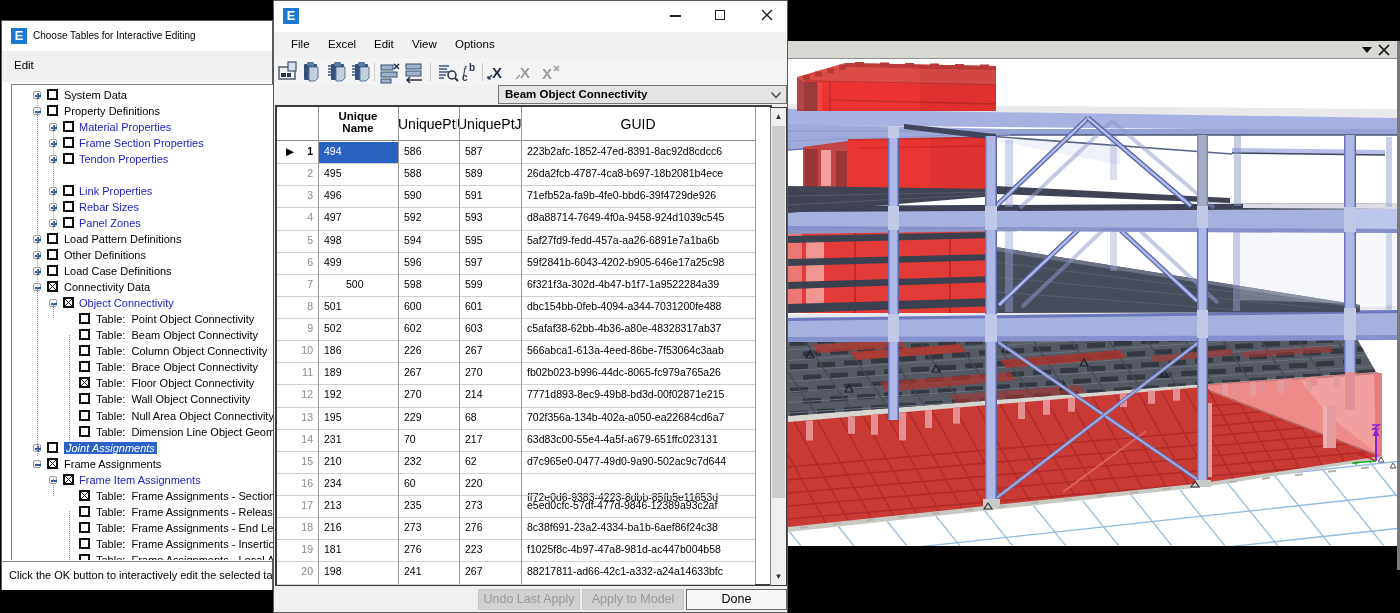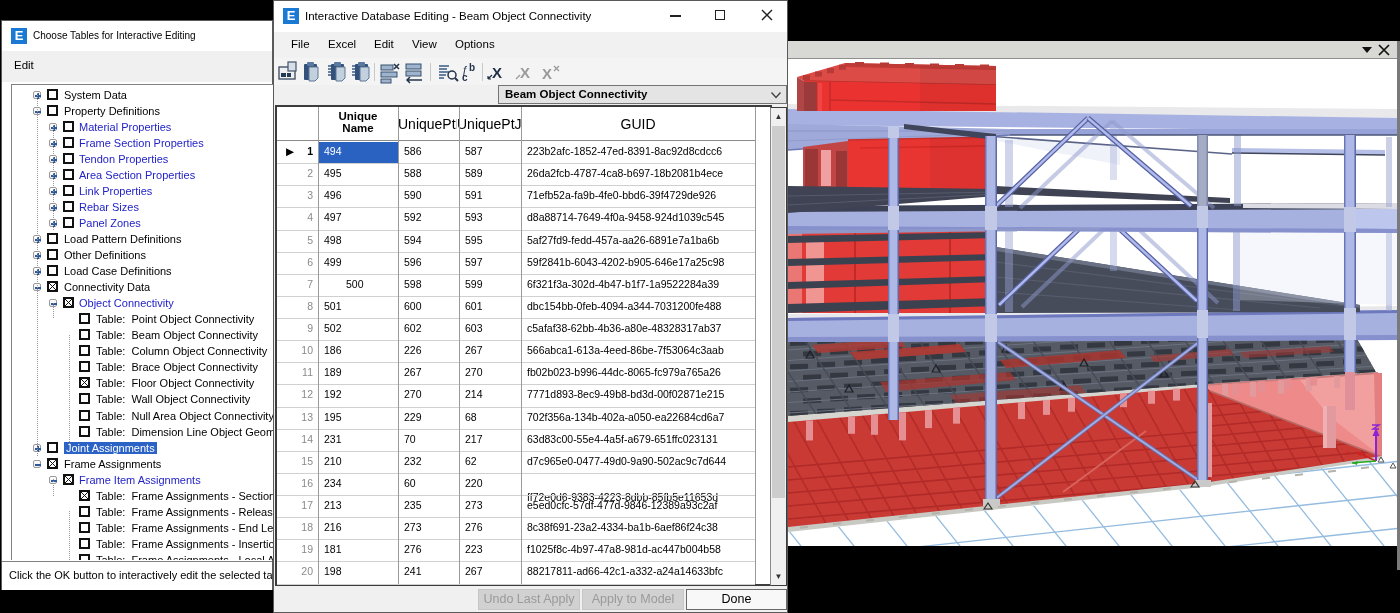--- a/index.html
+++ b/index.html
@@ -86,25 +86,20 @@
       <div class="trow" style="left:0;top:49.650000000000006px;width:262px;">
         <div class="ebox plus" style="left:37px;"></div>
         <div class="cbox" style="left:51px;"></div>
         <div class="tl blu" style="left:67px;">Frame Section Properties</div>
       </div>
       <div class="trow" style="left:0;top:65.7px;width:262px;">
         <div class="ebox plus" style="left:37px;"></div>
         <div class="cbox" style="left:51px;"></div>
         <div class="tl blu" style="left:67px;">Tendon Properties</div>
       </div>
-      <div class="trow" style="left:0;top:81.75px;width:262px;">
-        <div class="ebox plus" style="left:37px;"></div>
-        <div class="cbox" style="left:51px;"></div>
-        <div class="tl blu" style="left:67px;">Area Section Properties</div>
-      </div>
       <div class="trow" style="left:0;top:97.80000000000001px;width:262px;">
         <div class="ebox plus" style="left:37px;"></div>
         <div class="cbox" style="left:51px;"></div>
         <div class="tl blu" style="left:67px;">Link Properties</div>
       </div>
       <div class="trow" style="left:0;top:113.85000000000001px;width:262px;">
         <div class="ebox plus" style="left:37px;"></div>
         <div class="cbox" style="left:51px;"></div>
         <div class="tl blu" style="left:67px;">Rebar Sizes</div>
       </div>
@@ -163,21 +158,21 @@
         <div class="tl" style="left:84px;">Table:&nbsp; Wall Object Connectivity</div>
       </div>
       <div class="trow" style="left:0;top:322.5px;width:262px;">
         <div class="cbox" style="left:67px;"></div>
         <div class="tl" style="left:84px;">Table:&nbsp; Null Area Object Connectivity</div>
       </div>
       <div class="trow" style="left:0;top:338.55px;width:262px;">
         <div class="cbox" style="left:67px;"></div>
         <div class="tl" style="left:84px;">Table:&nbsp; Dimension Line Object Geometry</div>
       </div>
-      <div class="trow" style="left:0;top:354.6px;width:262px;">
+      <div class="trow" style="left:0;top:354.6px;width:262px;font-style:italic;">
         <div class="ebox plus" style="left:21px;"></div>
         <div class="cbox" style="left:35px;"></div>
         <div class="tl sel" style="left:52px;">Joint Assignments</div>
       </div>
       <div class="trow" style="left:0;top:370.65000000000003px;width:262px;">
         <div class="ebox" style="left:21px;"></div>
         <div class="cbox x" style="left:35px;"></div>
         <div class="tl" style="left:52px;">Frame Assignments</div>
       </div>
       <div class="trow" style="left:0;top:386.70000000000005px;width:262px;">
@@ -213,21 +208,20 @@
       <div style="position:absolute;left:57px;top:426px;width:1px;height:49px;background-image:linear-gradient(#999 1px,transparent 1px);background-size:1px 2px;"></div>
     </div>
   <div class="abs" id="lhint">
       <span class="abs" style="left:7px;top:7px;">Click the OK button to interactively edit the selected tab</span>
     </div>
 </div>
 
 <div class="abs" id="cwin">
   <div class="abs" id="ctitle">
     <div class="elogo abs" style="left:9px;top:7px;">E</div>
-    <div class="abs" style="left:31px;top:9px;font-size:11.5px;">Interactive Database Editing - Beam Object Connectivity</div>
     <div class="abs" style="left:396px;top:14px;width:11px;height:1.5px;background:#222;"></div>
     <div class="abs" style="left:441px;top:9px;width:10px;height:10px;border:1.2px solid #222;"></div>
     <svg class="abs" style="left:487px;top:8px;" width="12" height="12">
         <path d="M1 1 L11 11 M11 1 L1 11" stroke="#222" stroke-width="1.4"></path>
       </svg>
   </div>
   <div class="abs" id="cmenu">
     <span class="mi" style="left:17px;">File</span>
     <span class="mi" style="left:54px;">Excel</span>
     <span class="mi" style="left:100px;">Edit</span>

